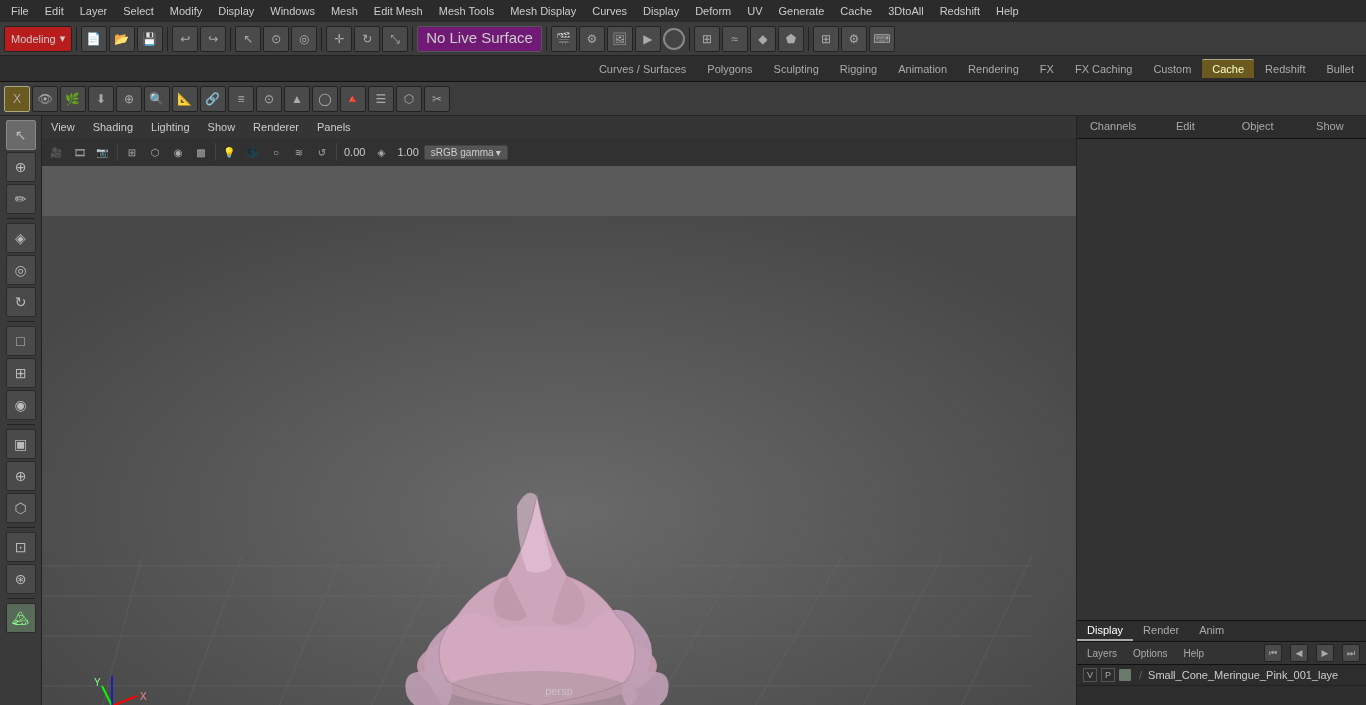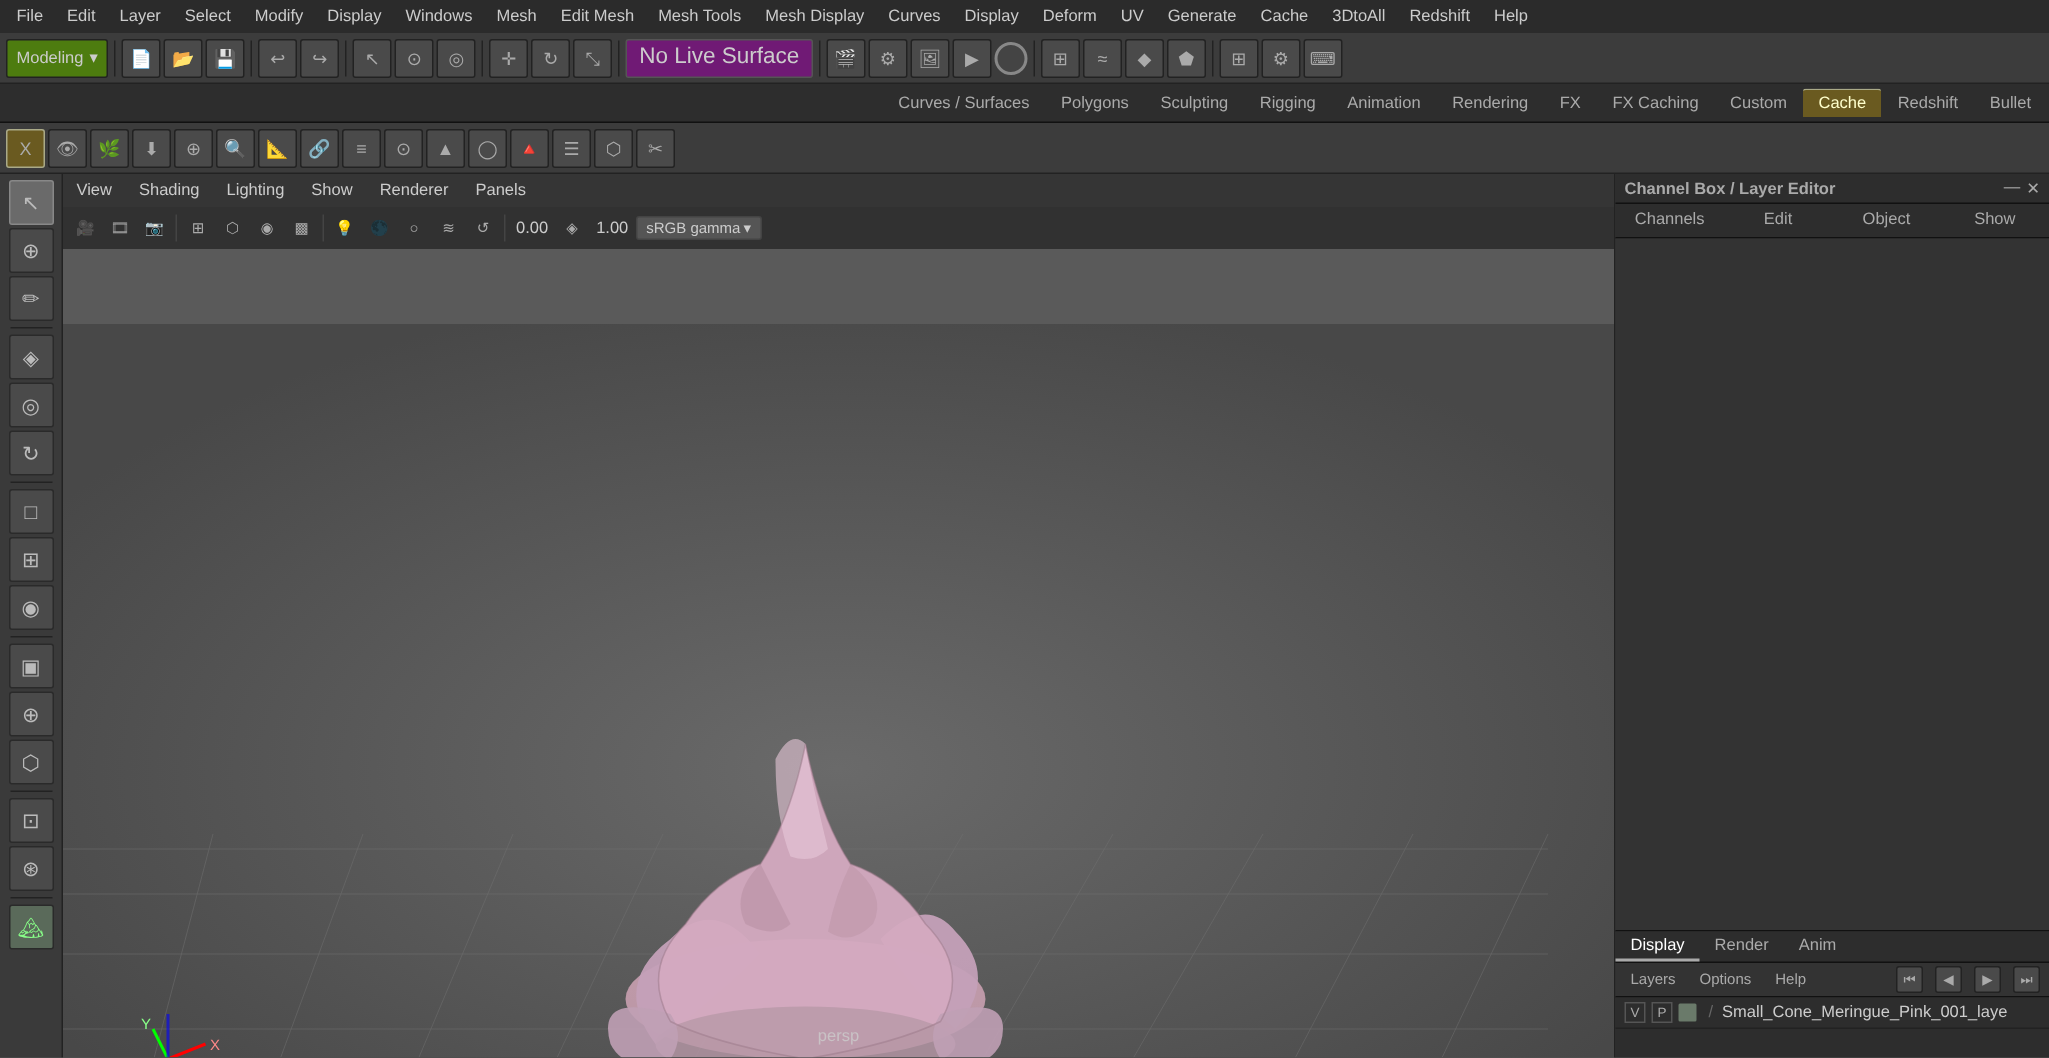--- a/index.html
+++ b/index.html
@@ -6,21 +6,21 @@
     body { width: 1366px; height: 705px; overflow: hidden; background: #3c3c3c; font-family: Arial, sans-serif; font-size: 11px; color: #ccc; user-select: none; }
 
     
     #menu-bar { display: flex; align-items: center; background: #2b2b2b; height: 22px; padding: 0 4px; gap: 2px; }
     .menu-item { padding: 2px 7px; color: #ccc; cursor: pointer; font-size: 11px; white-space: nowrap; }
 
     
     #toolbar1 { display: flex; align-items: center; background: #3c3c3c; height: 34px; padding: 0 4px; gap: 2px; border-bottom: 1px solid #222; }
     .tb-btn { display: flex; align-items: center; justify-content: center; width: 26px; height: 26px; background: #4a4a4a; border: 1px solid #222; border-radius: 2px; cursor: pointer; color: #aaa; font-size: 12px; }
     .tb-separator { width: 1px; height: 24px; background: #222; margin: 0 2px; }
-    .tb-dropdown { display: flex; align-items: center; background: #4d7c0f; border: 1px solid #222; border-radius: 2px; padding: 2px 6px; cursor: pointer; color: #ccc; font-size: 11px; height: 26px; gap: 4px; }
+    .tb-dropdown { display: flex; align-items: center; background: #b91c1c; border: 1px solid #222; border-radius: 2px; padding: 2px 6px; cursor: pointer; color: #ccc; font-size: 11px; height: 26px; gap: 4px; }
     .live-surface-btn { background: #701a75; border: 1px solid #555; border-radius: 2px; padding: 2px 8px; color: #ccc; font-size: 15px; height: 26px; display: flex; align-items: flex-start; cursor: pointer; }
 
     
     #mode-tabs { display: flex; align-items: center; background: #2d2d2d; height: 26px; padding: 0 2px; gap: 1px; border-bottom: 1px solid #111; justify-content: flex-end; }
     .mode-tab { padding: 3px 10px; color: #aaa; cursor: pointer; font-size: 11px; border-radius: 2px 2px 0 0; }
     .mode-tab.xgen { background: #6a5a20; color: #ffc; border-top: 1px solid #aa8; }
 
     
     #xgen-toolbar { display: flex; align-items: center; background: #3c3c3c; height: 34px; padding: 0 4px; gap: 2px; border-bottom: 1px solid #222; }
 
@@ -307,27 +307,20 @@
           <text x="-18" y="-20" fill="#8f8" font-size="10">Y</text>
         </g>
       </svg>
 
       <div id="persp-label">persp</div>
     </div>
   </div>
 
   <div id="right-panel">
 
-    <div id="channel-box-header">
-      <span class="cb-title">Channel Box / Layer Editor</span>
-      <div style="display:flex;gap:4px;">
-        <span style="color:#aaa;cursor:pointer;">—</span>
-        <span style="color:#aaa;cursor:pointer;">✕</span>
-      </div>
-    </div>
 
     <div id="channel-box-tabs">
       <div class="cb-tab">Channels</div>
       <div class="cb-tab">Edit</div>
       <div class="cb-tab">Object</div>
       <div class="cb-tab">Show</div>
     </div>
 
     <div id="channel-box-body" style="flex:1;"></div>
 

